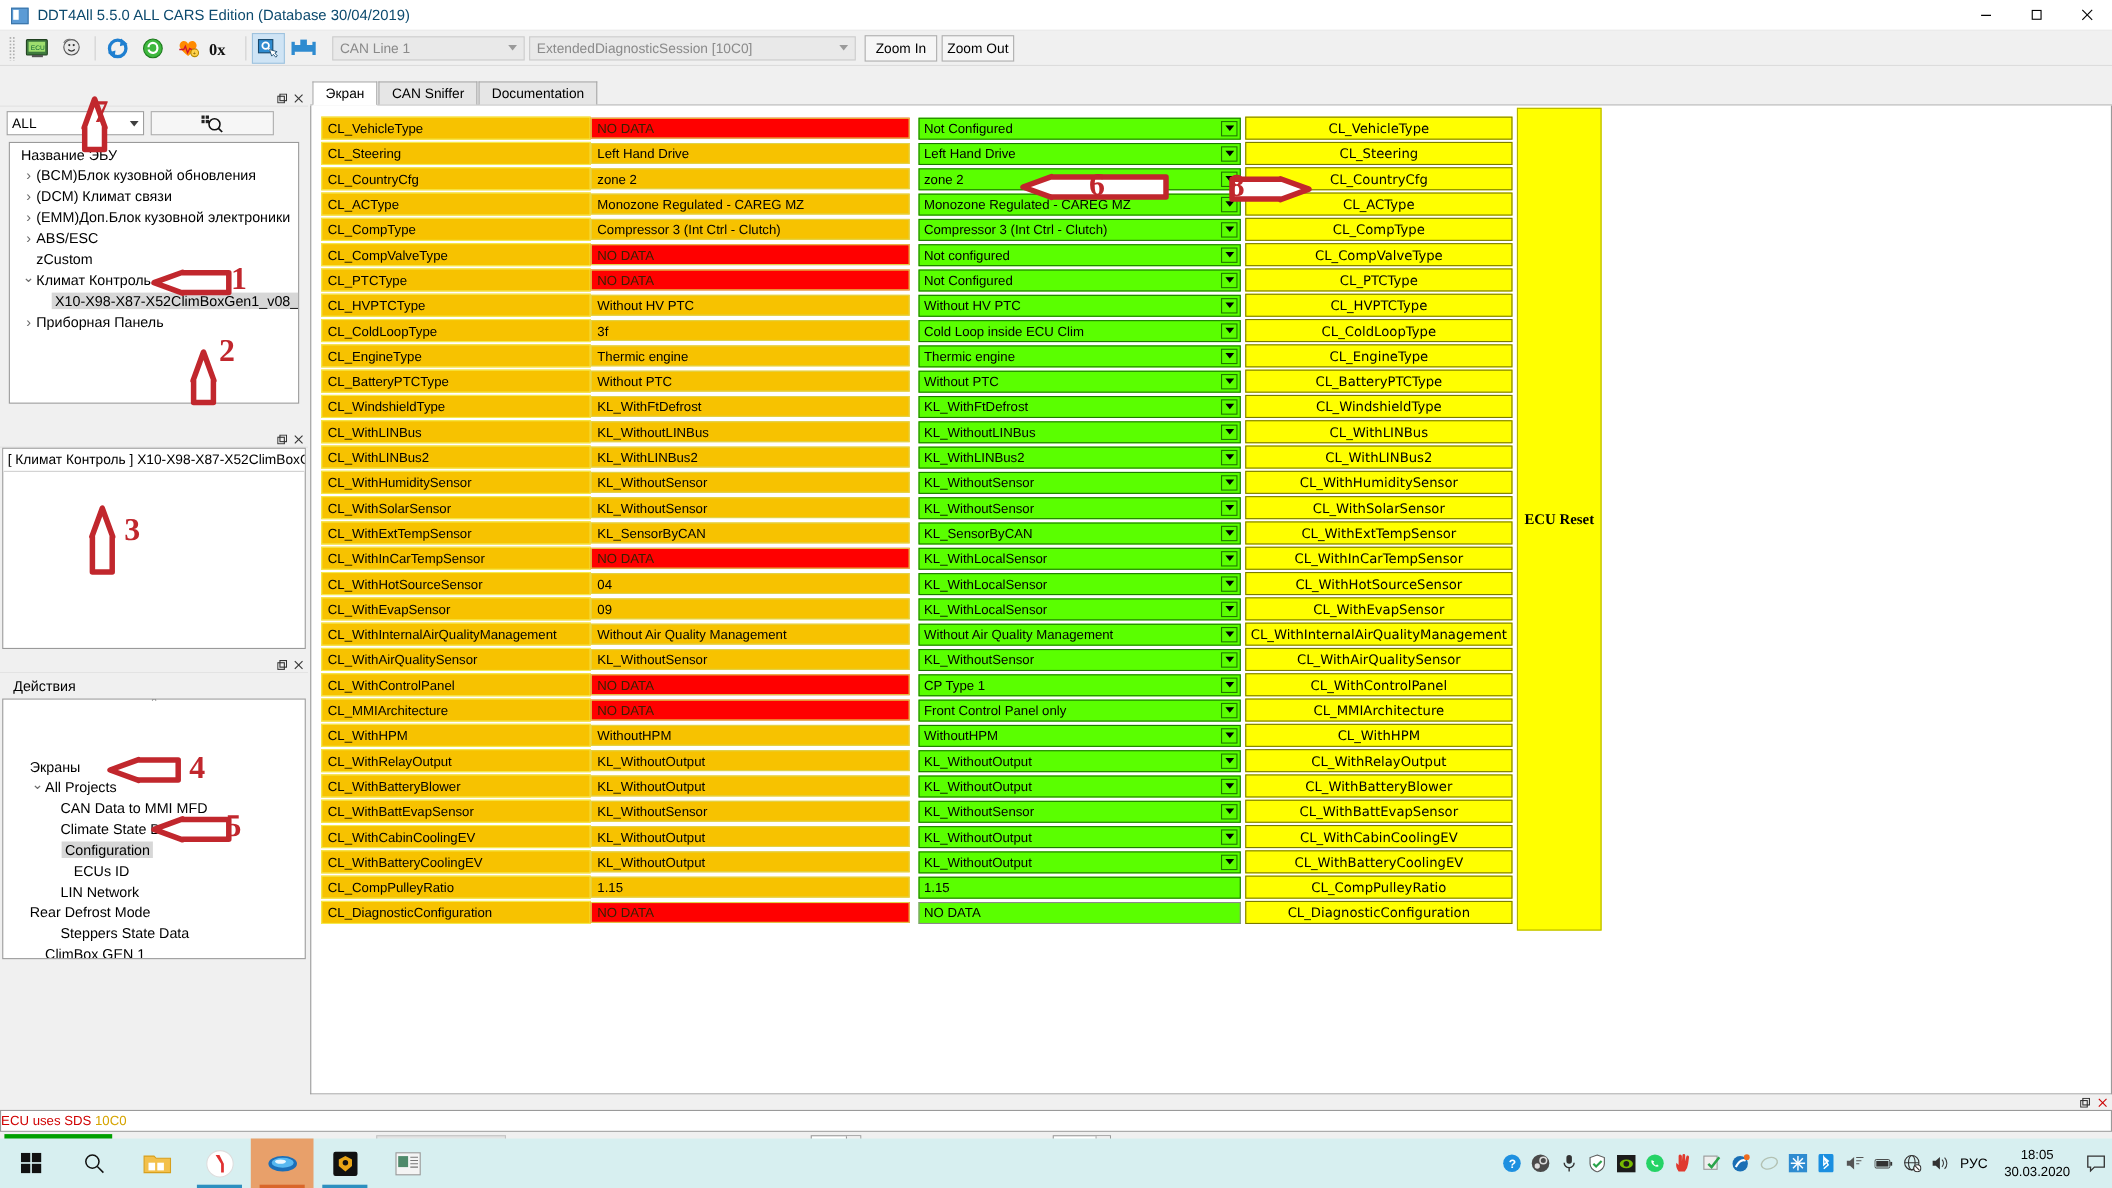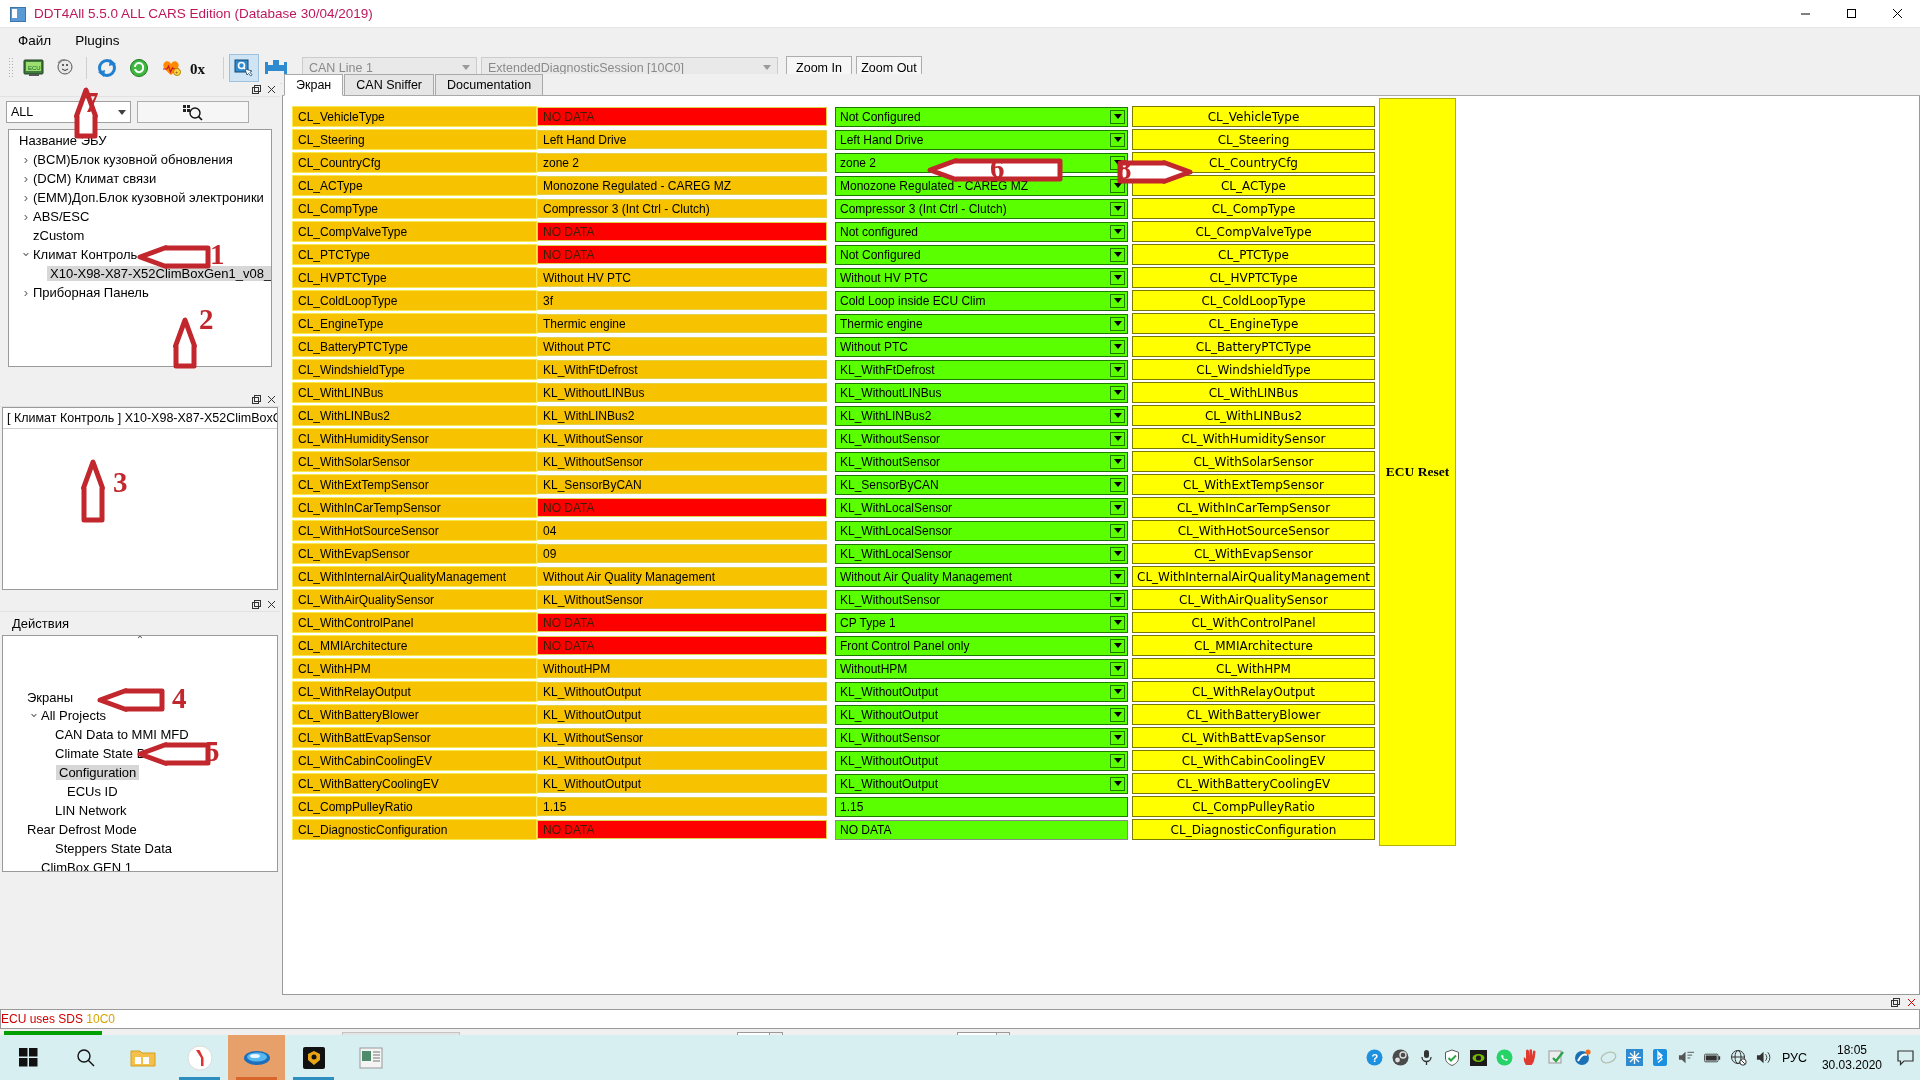--- a/index.html
+++ b/index.html
@@ -13,21 +13,21 @@
   
   #app { position:relative; width:1920px; height:1080px; background:#f0f0f0; }
 
   .titlebar { height:28px; background:#ffffff; display:flex; align-items:center;
               border-bottom:1px solid #e5e5e5; }
   .titlebar .app-ico { width:16px; height:16px; margin:0 8px 0 10px; position:relative; }
   .titlebar .app-ico::before { content:""; position:absolute; left:0; top:1px; width:14px; height:13px;
        background:#5b9bd5; border:1px solid #3a74a8; }
   .titlebar .app-ico::after { content:""; position:absolute; left:2px; top:3px; width:5px; height:9px;
        background:#ffffff; }
-  .titlebar .title { font-size:13.5px; color:#be185d; }
+  .titlebar .title { font-size:13.5px; color:#0c4a6e; }
   .win-btns { margin-left:auto; display:flex; height:28px; }
   .win-btn { width:46px; height:28px; display:flex; align-items:center; justify-content:center;
              font-size:13px; color:#000; }
   .win-btn svg { display:block; }
 
   .menubar { height:24px; background:#f0f0f0; display:flex; align-items:center; padding-left:8px; gap:4px; }
   .menu-item { padding:3px 10px; font-size:13.5px; }
 
   .toolbar { height:32px; background:#f0f0f0; display:flex; align-items:center; padding:0 4px;
              border-bottom:1px solid #dcdcdc; position:relative; }
@@ -165,24 +165,20 @@
       </div>
       <div class="win-btn close">
         <svg width="11" height="11" viewBox="0 0 11 11">
             <line x1="1" y1="1" x2="10" y2="10" stroke="currentColor" stroke-width="1"></line>
             <line x1="10" y1="1" x2="1" y2="10" stroke="currentColor" stroke-width="1"></line>
           </svg>
       </div>
     </div>
   </div>
 
-  <div class="menubar">
-    <div class="menu-item">Файл</div>
-    <div class="menu-item">Plugins</div>
-  </div>
 
   <div class="toolbar">
     <div class="grip"></div>
 
     <div class="tb-btn">
       <svg width="22" height="20" viewBox="0 0 22 20">
         <rect x="1" y="2" width="19" height="14" rx="1" fill="#3f7a3f" stroke="#20401f"></rect>
         <rect x="3" y="4" width="15" height="9" fill="#9ede6e"></rect>
         <text x="5" y="11.5" font-size="6" font-family="Liberation Sans" fill="#163">ECU</text>
         <rect x="6" y="16" width="10" height="2" fill="#555"></rect>

